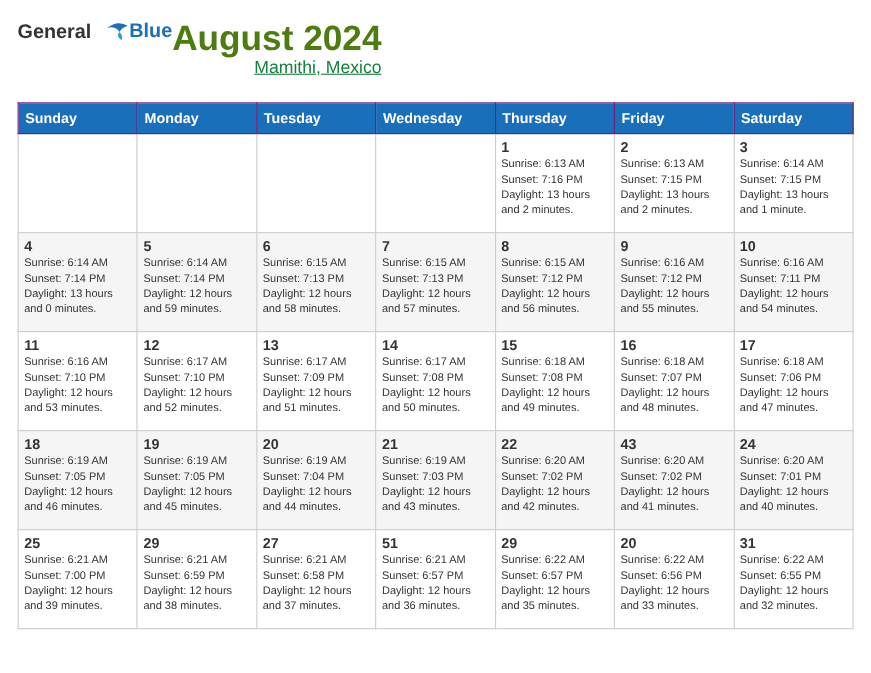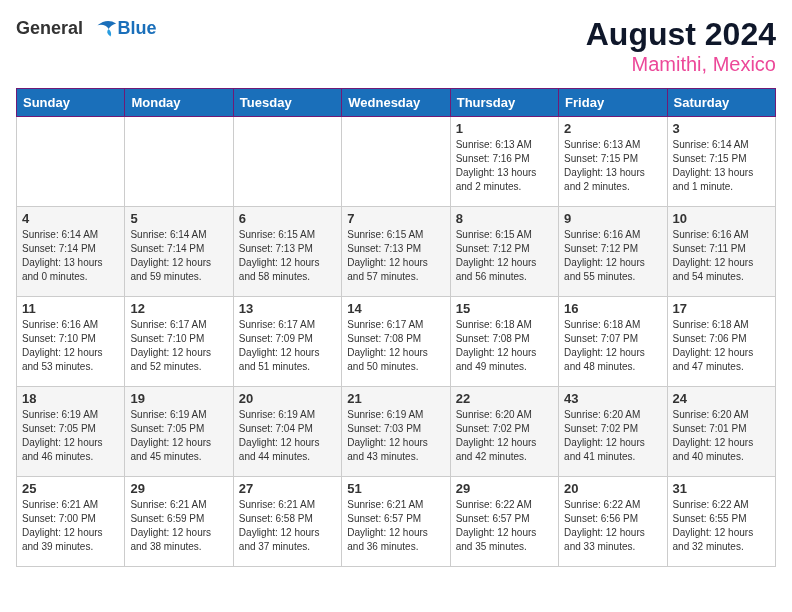--- a/index.html
+++ b/index.html
@@ -5,44 +5,44 @@
     * { margin: 0; padding: 0; box-sizing: border-box; }
     body {
       font-family: Arial, sans-serif;
       background: #fff;
       width: 792px;
       min-height: 612px;
       padding: 16px;
     }
     .header {
       display: flex;
-      justify-content: space-between;
       align-items: flex-start;
-      margin-bottom: 12px;
+      margin-bottom: 22px;
     }
     .logo {
       display: flex;
       align-items: center;
     }
     .logo-icon {
       width: 28px;
       height: 28px;
       margin-left: 2px;
     }
     .title-block {
       text-align: right;
     }
     .month-year {
       font-size: 32px;
       font-weight: bold;
-      color: #0f172a;
+      color: #4d7c0f;
     }
     .location {
-      font-size: 20px;
-      color: #ec4899;
+      font-size: 16px;
+      color: #15803d;
+      text-decoration: underline;
     }
     .calendar {
       width: 100%;
       border-collapse: collapse;
       font-size: 11px;
     }
     .calendar th {
       background-color: #1a6fba;
       color: #fff;
       text-align: left;

